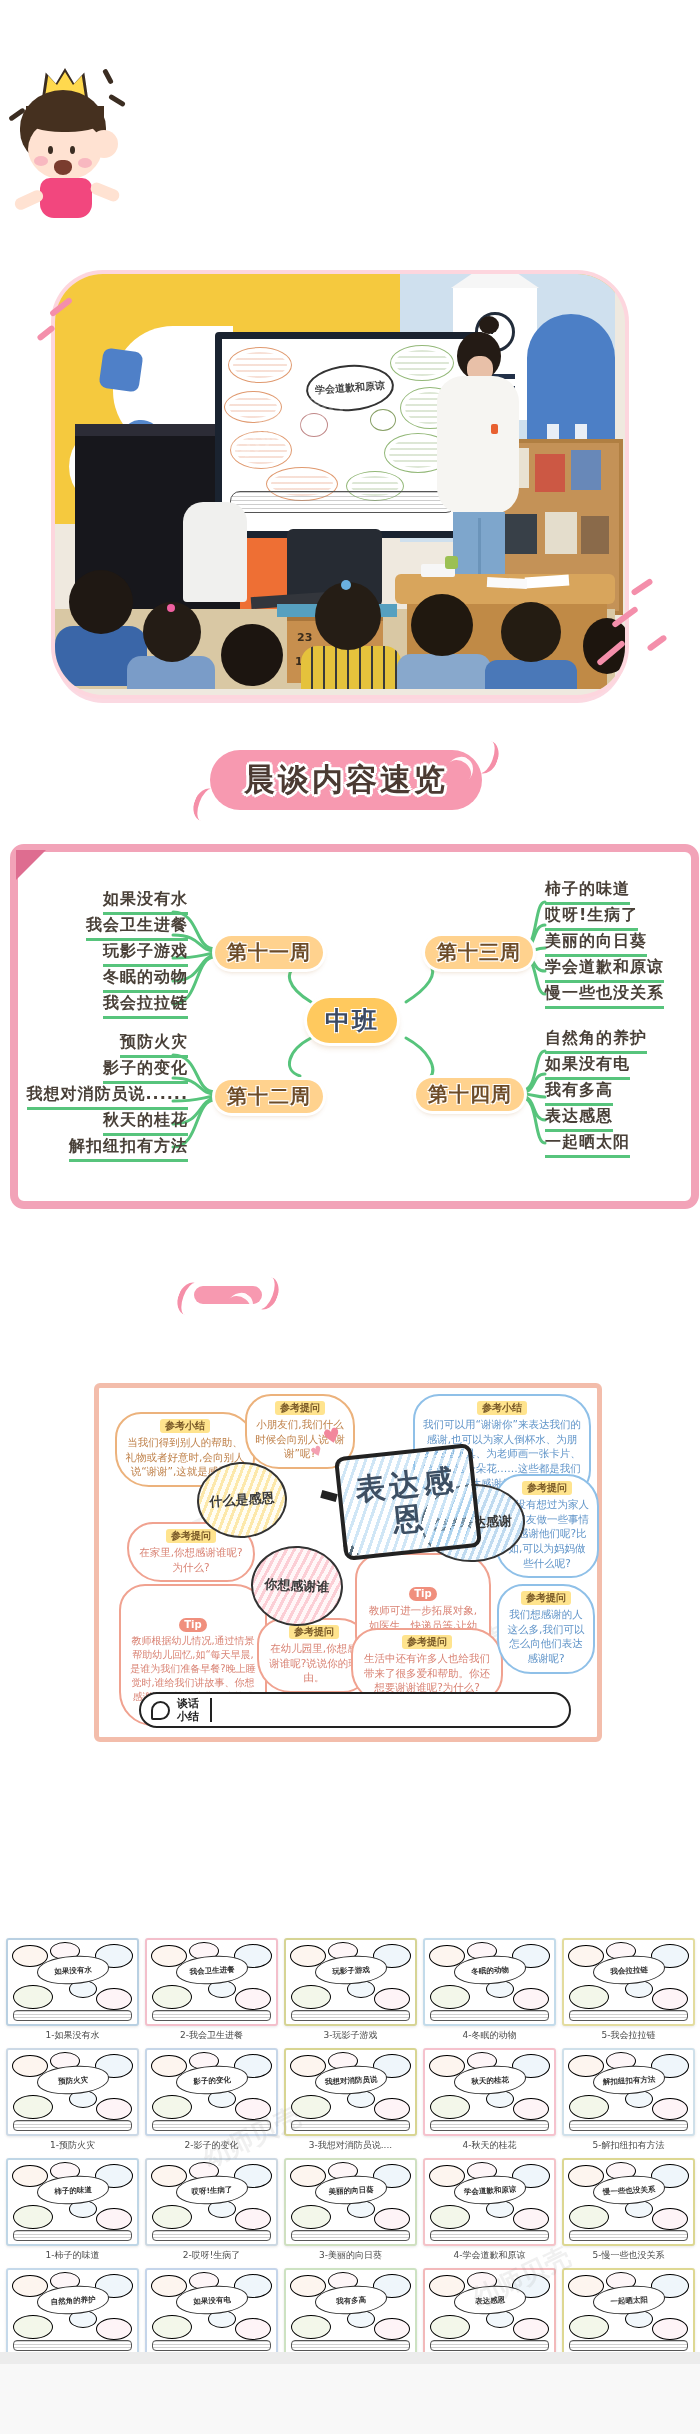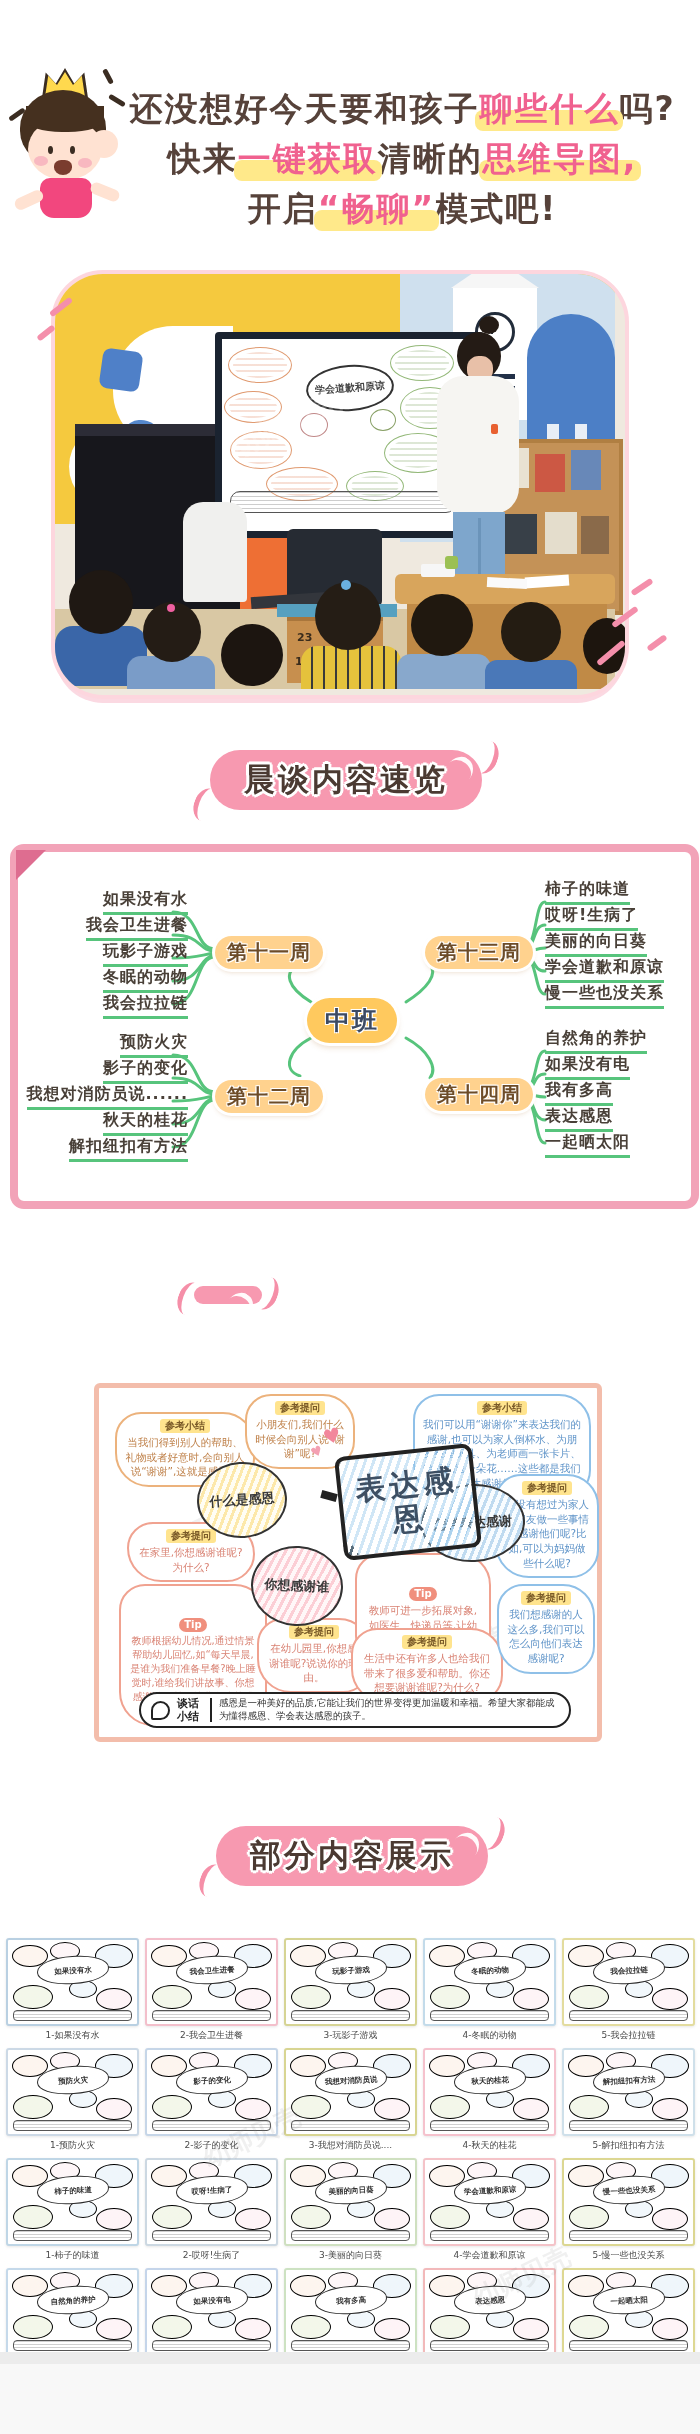--- a/index.html
+++ b/index.html
@@ -128,25 +128,20 @@
     <div class="m" style="left:22px;top:84px;width:14px;height:10px;background:#f8b8c0;border-radius:50%;"></div>
     <div class="m" style="left:66px;top:86px;width:14px;height:10px;background:#f8b8c0;border-radius:50%;"></div>
     <div class="m" style="left:36px;top:74px;width:5px;height:8px;background:#3b2d22;border-radius:50%;"></div>
     <div class="m" style="left:58px;top:74px;width:5px;height:8px;background:#3b2d22;border-radius:50%;"></div>
     <div class="m" style="left:42px;top:88px;width:18px;height:15px;background:#7a3c2e;border-radius:40% 40% 50% 50%;"></div>
     <div class="m" style="left:28px;top:106px;width:52px;height:40px;background:#f2477e;border-radius:10px 10px 14px 14px;"></div>
     <div class="m" style="left:2px;top:122px;width:30px;height:12px;background:#ffe2d2;border-radius:8px;transform:rotate(-25deg);"></div>
     <div class="m" style="left:78px;top:114px;width:30px;height:12px;background:#ffe2d2;border-radius:8px;transform:rotate(22deg);"></div>
   </div>
 
-  <div class="hero">
-    <div class="hline"><span>还没想好今天要和孩子</span><span class="hl">聊些什么</span><span>吗?</span></div>
-    <div class="hline"><span>快来</span><span class="hl">一键获取</span><span>清晰的</span><span class="hl">思维导图,</span></div>
-    <div class="hline"><span>开启</span><span class="hl">“畅聊”</span><span>模式吧!</span></div>
-  </div>
 
   <div class="photo">
     <div class="p" style="left:0;top:0;width:560px;height:250px;background:#f5c93e;"></div>
     <div class="p" style="left:345px;top:0;width:215px;height:268px;background:#cfe0ee;"></div>
     <div class="p" style="left:58px;top:52px;width:200px;height:125px;background:#fff;border-radius:60px;"></div>
     <div class="p" style="left:14px;top:150px;width:125px;height:85px;background:#fdfdfb;border-radius:45px;"></div>
     <div class="p" style="left:46px;top:76px;width:40px;height:40px;background:#4f80c8;border-radius:8px;transform:rotate(8deg);"></div>
     <div class="p" style="left:64px;top:146px;width:44px;height:44px;background:#5588cc;border-radius:22px;transform:rotate(-6deg);"></div>
     <div class="p" style="left:38px;top:214px;width:40px;height:40px;background:#4f80c8;border-radius:8px;transform:rotate(12deg);"></div>
     <div class="p" style="left:178px;top:0;width:72px;height:335px;background:linear-gradient(#f5c93e 0 90px,#f29a30 90px 200px,#ee6f34 200px);"></div>
@@ -282,21 +277,21 @@
       <path d="M505,238 C520,238 516,199 527,199"></path>
         <path d="M505,240 C518,240 514,222 527,222"></path>
       <path d="M505,242 C514,242 518,245 527,245"></path>
         <path d="M505,244 C518,246 514,268 527,268"></path>
       <path d="M505,246 C520,246 516,291 527,291"></path>
     </svg>
     <div class="mm-center">中班</div>
     <div class="mm-node" style="left:197px;top:84px;">第十一周</div>
     <div class="mm-node" style="left:197px;top:228px;">第十二周</div>
     <div class="mm-node" style="left:407px;top:84px;">第十三周</div>
-    <div class="mm-node" style="left:407px;top:226px;">第十四周</div>
+    <div class="mm-node" style="left:398px;top:226px;">第十四周</div>
     <div class="mm-stack rgt" style="top:37px;right:503px;">
         <div class="mm-item">如果没有水</div>
         <div class="mm-item">我会卫生进餐</div>
         <div class="mm-item">玩影子游戏</div>
         <div class="mm-item">冬眠的动物</div>
         <div class="mm-item">我会拉拉链</div>
       </div>
     <div class="mm-stack rgt" style="top:180px;right:503px;">
         <div class="mm-item">预防火灾</div>
         <div class="mm-item">影子的变化</div>
@@ -378,28 +373,23 @@
     <div class="dnode" style="left:322px;top:96px;width:100px;height:74px;background:#f8fcff repeating-linear-gradient(115deg,rgba(135,185,225,.5) 0 3px,transparent 3px 7px);transform:rotate(-3deg);">怎样表达感谢</div>
 
     <div class="dboard">表达感恩</div>
     <span style="position:absolute;left:224px;top:36px;font-size:20px;color:#f2879c;transform:rotate(-14deg);">♥</span>
     <span style="position:absolute;left:212px;top:56px;font-size:13px;color:#f4a0b2;transform:rotate(-24deg);">♥</span>
 
     <div class="dsum">
       <span style="width:15px;height:15px;border:2px solid #222;border-radius:50% 50% 50% 10%;flex:none;"></span>
       <span class="lab">谈话小结</span>
       <span class="sep"></span>
-      <span class="txt">感恩是一种美好的品质,它能让我们的世界变得更加温暖和幸福。希望大家都能成为懂得感恩、学会表达感恩的孩子。</span>
     </div>
   </div>
 
-  <div class="section-badge" style="left:216px;top:1826px;">
-    <span>部分内容展示</span>
-    <span class="badge-shine"></span>
-  </div>
 
   <div class="gallery">
 
       <div class="g-item">
         <div class="g-thumb" style="border-color: rgb(185, 208, 226);">
           <span class="bl b1"></span>
           <span class="bl b2"></span>
           <span class="bl b3"></span>
           <span class="bl b4"></span>
           <span class="bl b5"></span>

